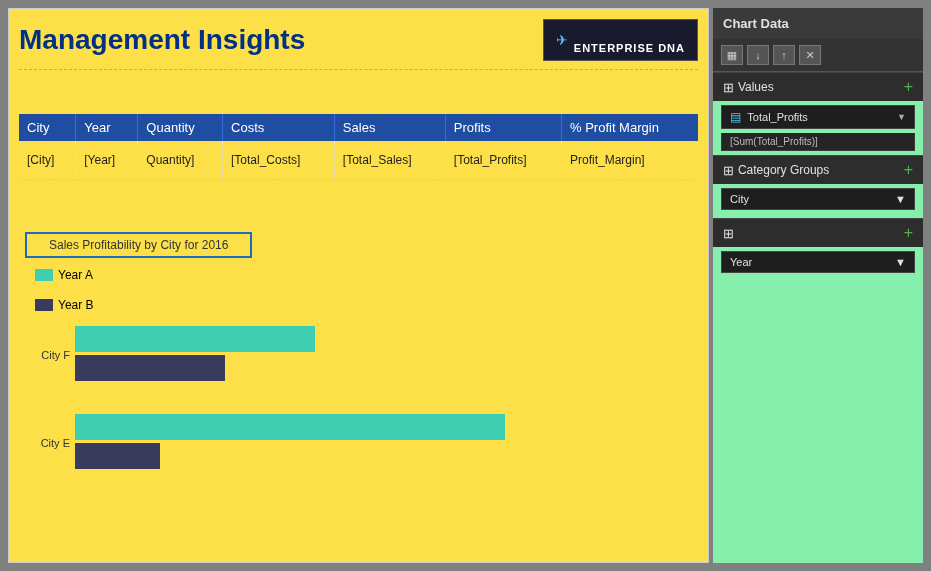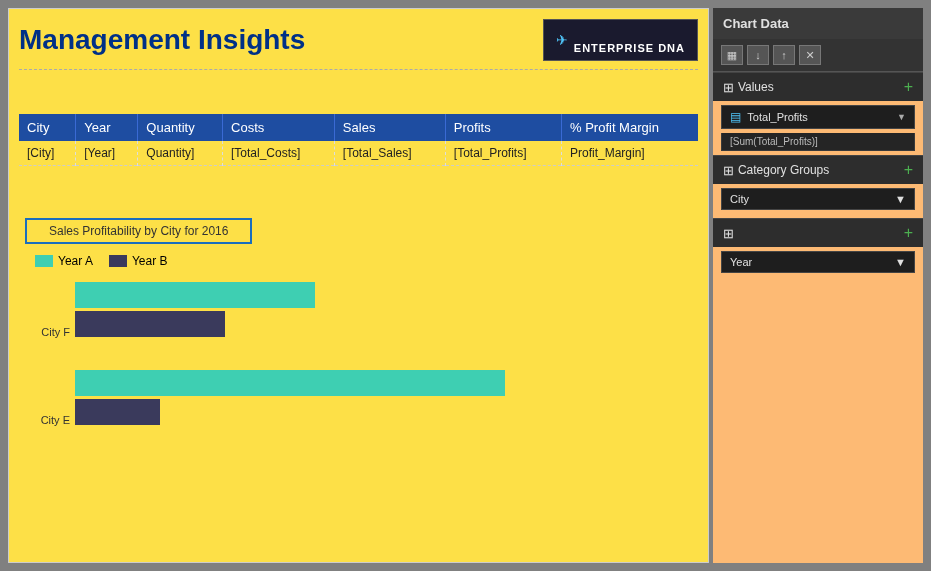--- a/index.html
+++ b/index.html
@@ -76,21 +76,21 @@
       padding: 6px 8px;
       text-align: left;
       border-right: 1px solid #3a6ad4;
       font-weight: normal;
     }
     .data-table thead th:last-child { border-right: none; }
     .data-table tbody tr {
       border-bottom: 1px dashed #ccc;
     }
     .data-table tbody td {
-      padding: 5px 8px;
+      padding: 12px 8px;
       color: #222;
       border-right: 1px dashed #ddd;
       font-size: 12px;
     }
     .data-table tbody td:last-child { border-right: none; }
 
     
     .chart-container {
       flex: 1;
       position: relative;
@@ -104,20 +104,21 @@
       margin-bottom: 10px;
       font-size: 12px;
       color: #333;
     }
 
     .chart-legend {
       display: flex;
       gap: 16px;
       margin-bottom: 14px;
       margin-left: 10px;
+      flex-direction: column;
     }
     .legend-item {
       display: flex;
       align-items: center;
       gap: 5px;
       font-size: 12px;
     }
     .legend-swatch {
       width: 18px;
       height: 12px;
@@ -139,38 +140,37 @@
 
     .bar-label {
       position: absolute;
       left: -55px;
       top: 50%;
       transform: translateY(-50%);
       font-size: 11px;
       color: #333;
       width: 50px;
       text-align: right;
-      margin-top: 21px;
     }
 
     .bar {
       height: 26px;
       margin-bottom: 3px;
       display: flex;
       align-items: center;
     }
 
     .bar-fill {
       height: 100%;
     }
 
     
     .sidebar {
       width: 210px;
-      background: #fdba74;
+      background: #86efac;
       display: flex;
       flex-direction: column;
       margin: 8px 8px 8px 4px;
       color: white;
     }
 
     .sidebar-header {
       background: #3a3a3a;
       padding: 8px 10px;
       font-size: 13px;

